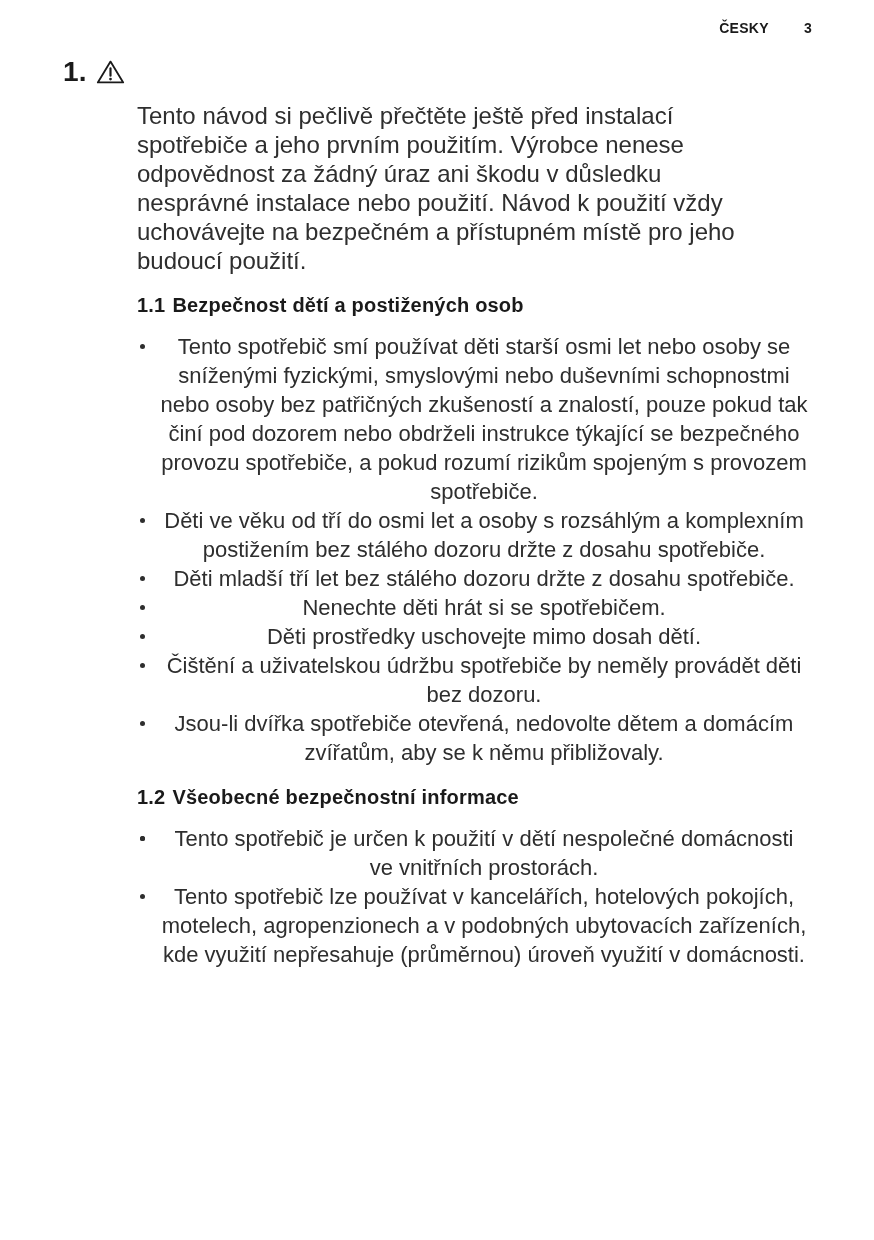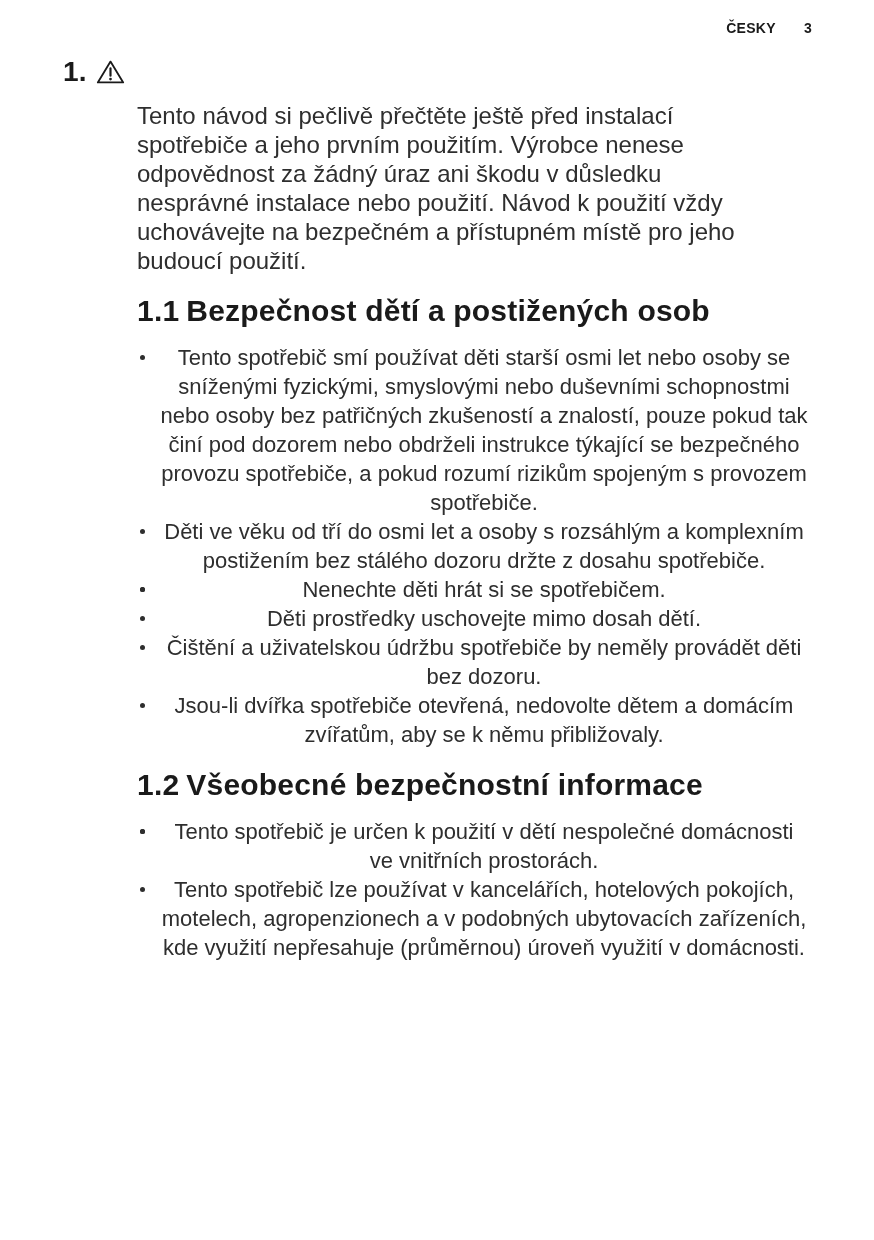--- a/index.html
+++ b/index.html
@@ -15,21 +15,21 @@
     font-family: "Liberation Sans", sans-serif;
     color: #2e2e2e;
     overflow: hidden;
   }
   .page-header {
     position: absolute;
     top: 20px;
     right: 62px;
     display: flex;
     align-items: baseline;
-    gap: 28px;
+    gap: 35px;
     font-size: 14px;
     font-weight: bold;
     color: #1a1a1a;
     letter-spacing: 0.3px;
   }
   .doc-title {
     margin: 56px 0 0 63px;
     display: flex;
     align-items: center;
     gap: 9px;
@@ -45,21 +45,21 @@
     flex: 0 0 auto;
   }
   .intro {
     margin: 13px 0 16px 137px;
     width: 632px;
     font-size: 24px;
     line-height: 29px;
   }
   .sec-heading {
     margin: 19px 0 0 137px;
-    font-size: 30px;
+    font-size: 20px;
     font-weight: bold;
     color: #1a1a1a;
     letter-spacing: 0.2px;
   }
   .sec-heading .sec-num { margin-right: 7px; }
   .bullet-list {
     margin: 15px 0 0 0;
     padding: 0 0 0 137px;
     list-style: none;
     text-align: center;
@@ -104,21 +104,21 @@
 
   <p class="intro">Tento návod si pečlivě přečtěte ještě před instalací spotřebiče a jeho prvním použitím. Výrobce nenese odpovědnost za žádný úraz ani škodu v důsledku nesprávné instalace nebo použití. Návod k použití vždy uchovávejte na bezpečném a přístupném místě pro jeho budoucí použití.</p>
 
   <h2 class="sec-heading">
     <span class="sec-num">1.1</span><span>Bezpečnost dětí a postižených osob</span>
   </h2>
 
   <ul class="bullet-list">
     <li><span class="bullet-dot"></span><span>Tento spotřebič smí používat děti starší osmi let nebo osoby se sníženými fyzickými, smyslovými nebo duševními schopnostmi nebo osoby bez patřičných zkušeností a znalostí, pouze pokud tak činí pod dozorem nebo obdrželi instrukce týkající se bezpečného provozu spotřebiče, a pokud rozumí rizikům spojeným s provozem spotřebiče.</span></li>
     <li><span class="bullet-dot"></span><span>Děti ve věku od tří do osmi let a osoby s rozsáhlým a komplexním postižením bez stálého dozoru držte z dosahu spotřebiče.</span></li>
-    <li><span class="bullet-dot"></span></li>
+    <li><span class="bullet-dot"></span><span>Děti mladší tří let bez stálého dozoru držte z dosahu spotřebiče.</span></li>
     <li><span class="bullet-dot"></span><span>Nenechte děti hrát si se spotřebičem.</span></li>
     <li><span class="bullet-dot"></span><span>Děti prostředky uschovejte mimo dosah dětí.</span></li>
     <li><span class="bullet-dot"></span><span>Čištění a uživatelskou údržbu spotřebiče by neměly provádět děti bez dozoru.</span></li>
     <li><span class="bullet-dot"></span><span>Jsou-li dvířka spotřebiče otevřená, nedovolte dětem a domácím zvířatům, aby se k němu přibližovaly.</span></li>
   </ul>
 
   <h2 class="sec-heading">
     <span class="sec-num">1.2</span><span>Všeobecné bezpečnostní informace</span>
   </h2>
 

